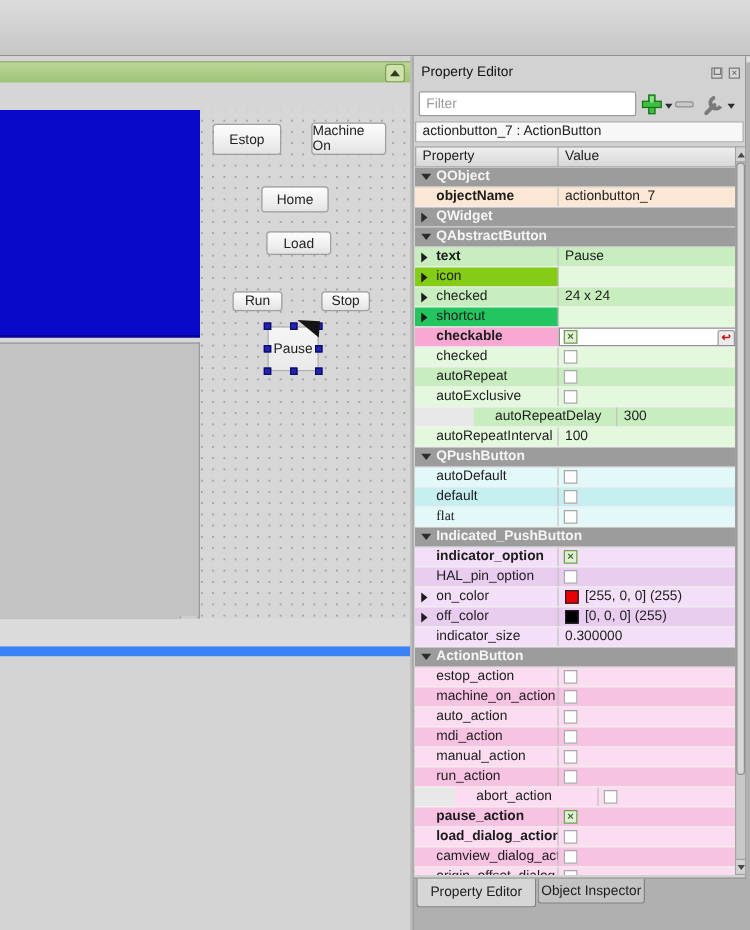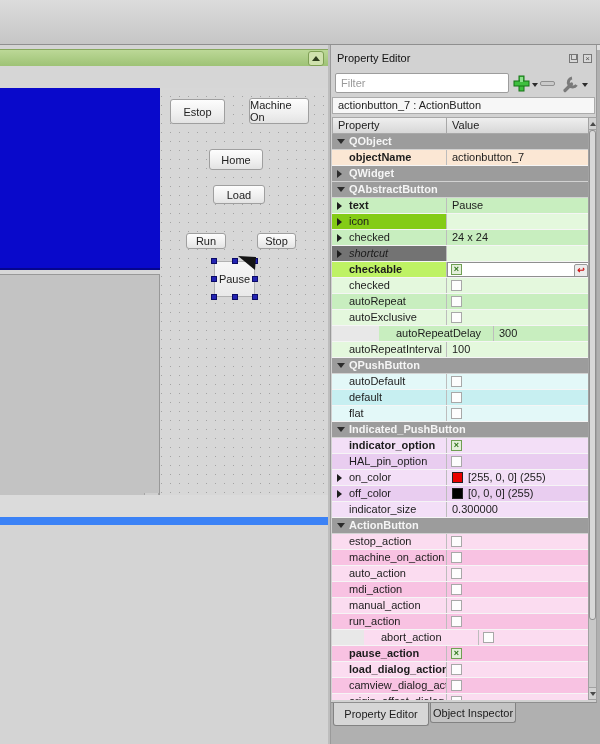--- a/index.html
+++ b/index.html
@@ -243,30 +243,30 @@
         <div class="prow">
           <div class="ncell" style="background: rgb(200, 238, 191);">
             <div class="parrow"></div>
             <span class="nm">checked</span>
           </div>
           <div class="vcell" style="background: rgb(200, 238, 191);">
             <span class="vt">24 x 24</span>
           </div>
         </div>
         <div class="prow">
-          <div class="ncell" style="background: #737373; font-style: italic;">
+          <div class="ncell" style="background: #22c55e;">
             <div class="parrow"></div>
             <span class="nm">shortcut</span>
           </div>
           <div class="vcell" style="background: rgb(228, 248, 221);">
             <span class="vt"></span>
           </div>
         </div>
         <div class="prow">
-          <div class="ncell" style="background: #bef264; padding-left: 43px;">
+          <div class="ncell" style="background: #f9a8d4; padding-left: 43px;">
             <span class="nm" style="font-weight: bold;">checkable</span>
           </div>
           <div class="vcell editor" style="background: rgb(255, 255, 255);">
             <div class="cb checked" style="left: 3px; top: 1px;">×</div>
             <div class="reset-btn">↩</div>
           </div>
         </div>
         <div class="prow">
           <div class="ncell" style="background: rgb(228, 248, 221);">
             <span class="nm">checked</span>
@@ -321,21 +321,21 @@
         </div>
         <div class="prow">
           <div class="ncell" style="background: rgb(199, 239, 241);">
             <span class="nm">default</span>
           </div>
           <div class="vcell" style="background: rgb(199, 239, 241);">
             <div class="cb"></div>
           </div>
         </div>
         <div class="prow">
-          <div class="ncell" style="background: rgb(227, 248, 248);">
+          <div class="ncell" style="background: rgb(227, 248, 248); font-family: Liberation Serif, serif;">
             <span class="nm">flat</span>
           </div>
           <div class="vcell" style="background: rgb(227, 248, 248);">
             <div class="cb"></div>
           </div>
         </div>
         <div class="prow group" style="background: rgb(156, 156, 156);">
           <div class="tri down"></div>
           <span class="gname">Indicated_PushButton</span>
         </div>

